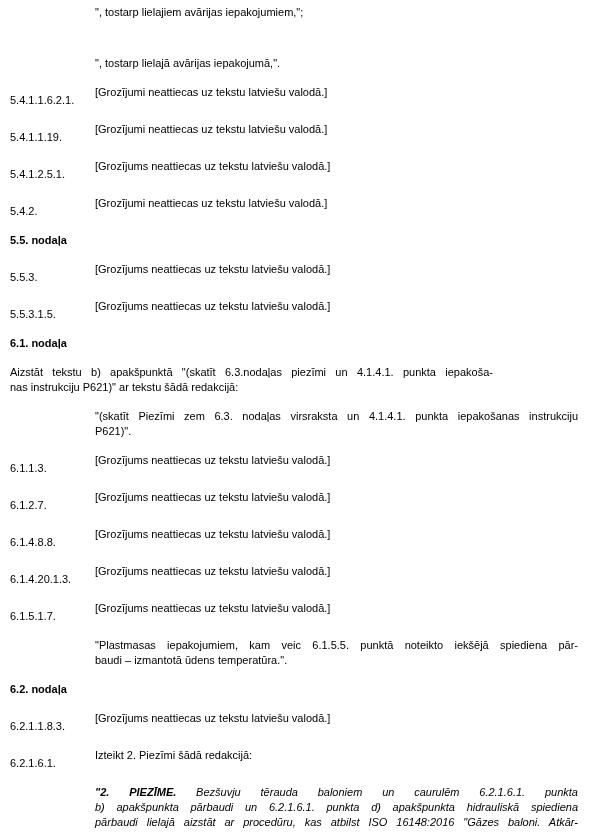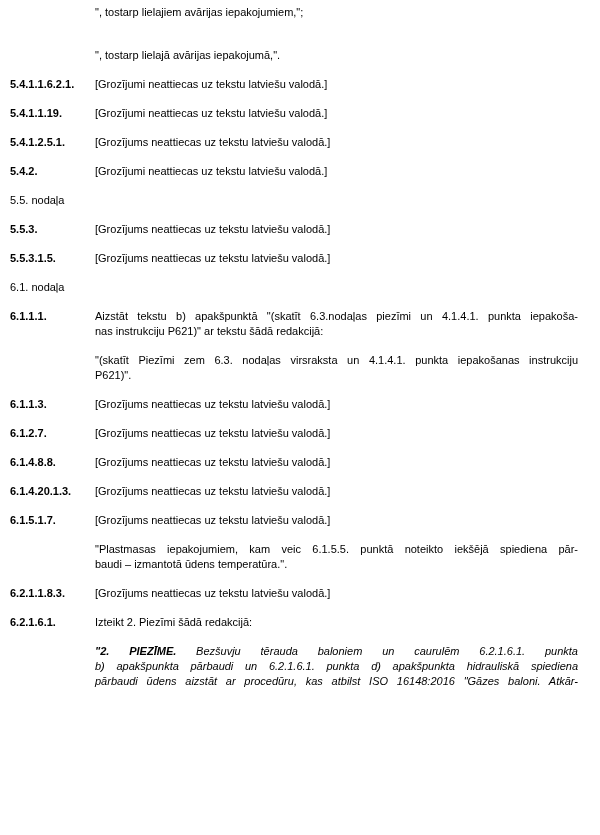--- a/index.html
+++ b/index.html
@@ -19,25 +19,26 @@
     padding: 5px 22px 0 10px;
     overflow: hidden;
   }
   .row {
     display: flex;
     margin-bottom: 14px;
   }
   .label {
     flex: 0 0 85px;
     width: 85px;
-    font-weight: bold;
+    font-weight: normal;
     white-space: nowrap;
+    margin-top: 8px;
   }
   .heading {
-    font-weight: normal;
+    font-weight: bold;
   }
   .body {
     flex: 0 0 483px;
     width: 483px;
   }
   .body.italic {
     font-style: italic;
   }
   .line.j {
     text-align: justify;
@@ -103,21 +104,20 @@
       <div class="row">
         <div class="label">5.5.3.1.5.</div>
         <div class="body">
           <div class="line">[Grozījums neattiecas uz tekstu latviešu valodā.]</div>
         </div>
       </div>
       <div class="row">
         <div class="heading">6.1. nodaļa</div>
       </div>
       <div class="row">
-        <div class="label">6.1.1.1.</div>
         <div class="body">
           <div class="line j">Aizstāt tekstu b) apakšpunktā "(skatīt 6.3.nodaļas piezīmi un 4.1.4.1. punkta iepakoša-</div>
           <div class="line">nas instrukciju P621)" ar tekstu šādā redakcijā:</div>
         </div>
       </div>
       <div class="row">
         <div class="label"></div>
         <div class="body">
           <div class="line j">"(skatīt Piezīmi zem 6.3. nodaļas virsraksta un 4.1.4.1. punkta iepakošanas instrukciju</div>
           <div class="line">P621)".</div>
@@ -154,33 +154,36 @@
         </div>
       </div>
       <div class="row">
         <div class="label"></div>
         <div class="body">
           <div class="line j">"Plastmasas iepakojumiem, kam veic 6.1.5.5.&nbsp;punktā noteikto iekšējā spiediena pār-</div>
           <div class="line">baudi – izmantotā ūdens temperatūra.".</div>
         </div>
       </div>
       <div class="row">
+        <div class="heading">6.2. nodaļa</div>
+      </div>
+      <div class="row">
         <div class="label">6.2.1.1.8.3.</div>
         <div class="body">
           <div class="line">[Grozījums neattiecas uz tekstu latviešu valodā.]</div>
         </div>
       </div>
       <div class="row">
         <div class="label">6.2.1.6.1.</div>
         <div class="body">
           <div class="line">Izteikt 2. Piezīmi šādā redakcijā:</div>
         </div>
       </div>
       <div class="row">
         <div class="label"></div>
         <div class="body italic">
           <div class="line j"><span class="bp">"2. PIEZĪME.</span><span> Bezšuvju tērauda baloniem un caurulēm 6.2.1.6.1.&nbsp;punkta</span></div>
           <div class="line j">b) apakšpunkta pārbaudi un 6.2.1.6.1.&nbsp;punkta d) apakšpunkta hidrauliskā spiediena</div>
-          <div class="line j">pārbaudi ūdens aizstāt ar procedūru, kas atbilst ISO 16148:2016 "Gāzes baloni. Atkār-</div>
+          <div class="line j">pārbaudi lielajā aizstāt ar procedūru, kas atbilst ISO 16148:2016 "Gāzes baloni. Atkār-</div>
         </div>
       </div>
     </div>
 </div>
 
 </body></html>

